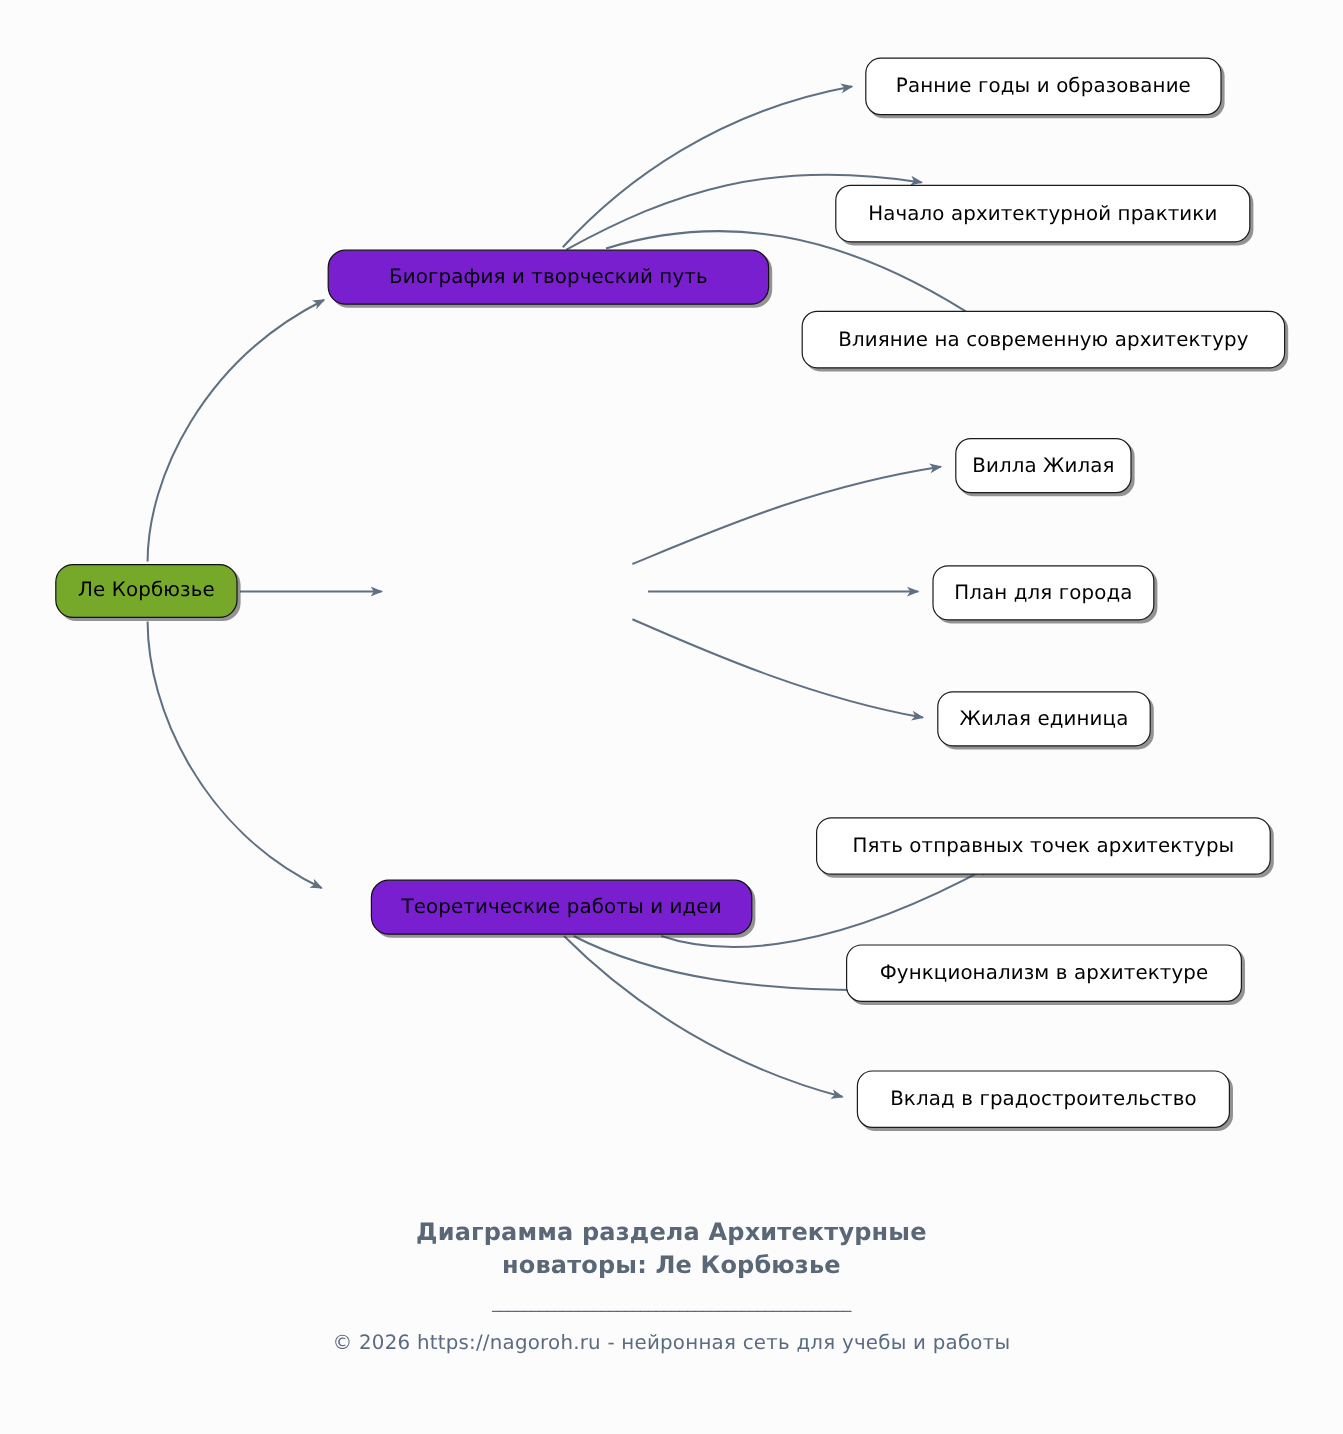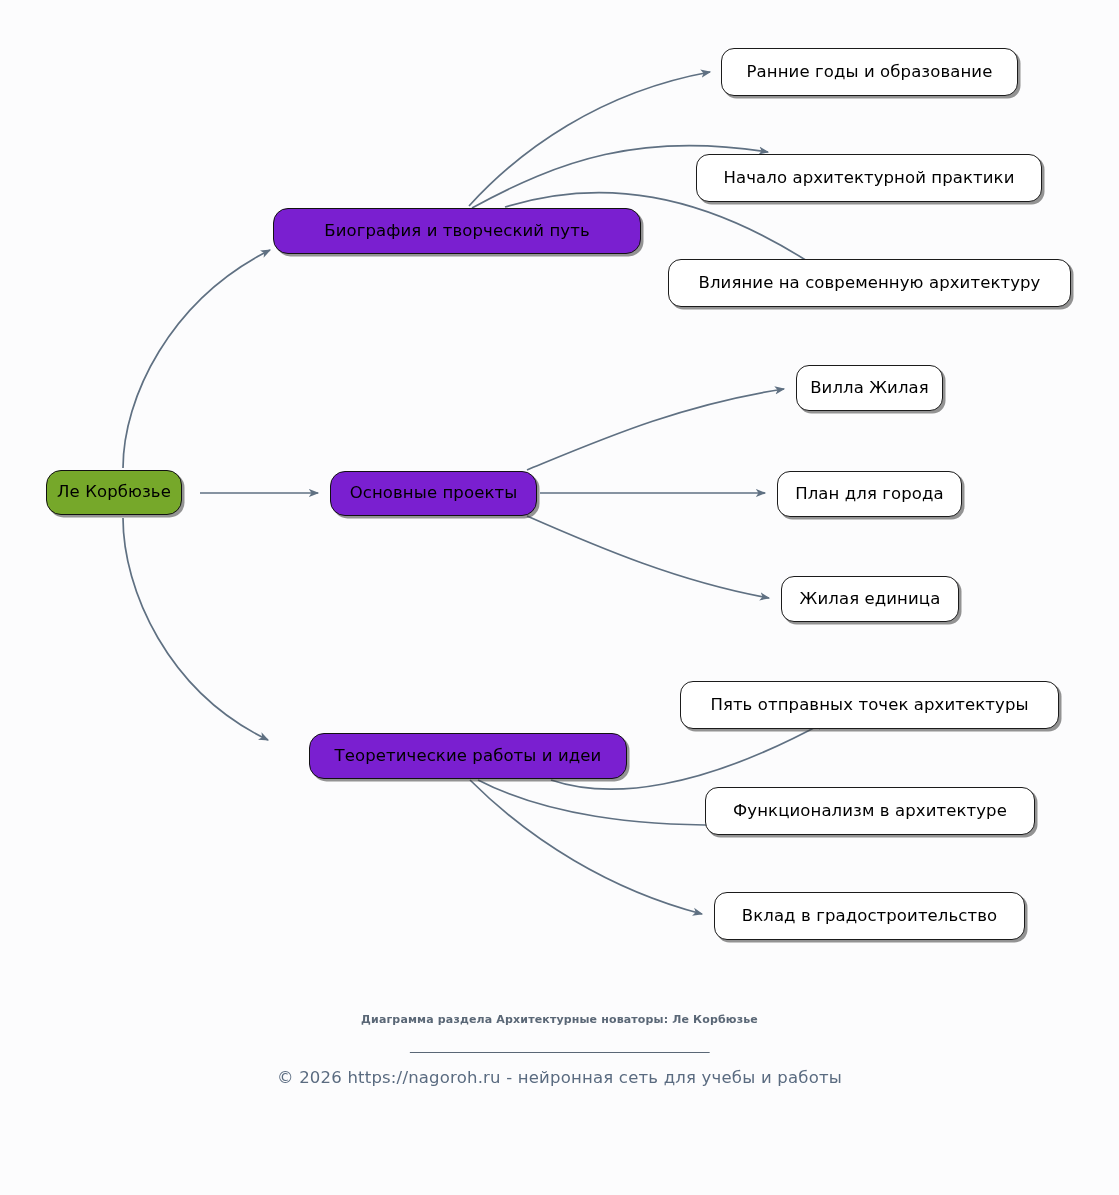--- a/index.html
+++ b/index.html
@@ -70,21 +70,21 @@
 
   
   #footer {
     position: absolute;
     left: 0;
     top: 1012px;
     width: 1119px;
     text-align: center;
   }
   #footer-title {
-    font-size: 11px;
+    font-size: 20px;
     font-weight: bold;
     color: #5a6776;
     line-height: 1.42;
     max-width: 520px;
     margin: 0 auto;
     letter-spacing: 0.15px;
   }
   #footer-divider {
     margin: 9px auto 0 auto;
     width: 440px;
@@ -124,43 +124,40 @@
 
     <path d="M527,470 C600,440 680,405 784,389" fill="none" stroke="#5f7082" stroke-width="1.7" marker-end="url(#arrowhead)"></path>
     <path d="M540,493 L765,493" fill="none" stroke="#5f7082" stroke-width="1.7" marker-end="url(#arrowhead)"></path>
     <path d="M527,516 C600,548 680,582 769,598" fill="none" stroke="#5f7082" stroke-width="1.7" marker-end="url(#arrowhead)"></path>
 
     <path d="M551,780 C610,800 700,790 825,722" fill="none" stroke="#5f7082" stroke-width="1.7" marker-end="url(#arrowhead)"></path>
     <path d="M478,780 C540,812 630,830 775,824" fill="none" stroke="#5f7082" stroke-width="1.7" marker-end="url(#arrowhead)"></path>
     <path d="M470,780 C530,840 610,890 702,914" fill="none" stroke="#5f7082" stroke-width="1.7" marker-end="url(#arrowhead)"></path>
   </svg>
 
-  <div class="node root" style="left:46px; top:470px; width:136px; height:45px;">
+  <div class="node root" style="left:46px; top:470px; width:152px; height:45px;">
     <span>Ле Корбюзье</span>
   </div>
 
   <div class="node branch" style="left:273px; top:208px; width:368px; height:46px;">
     <span>Биография и творческий путь</span>
   </div>
 
   <div class="node leaf" style="left:721px; top:48px; width:297px; height:48px;">
     <span>Ранние годы и образование</span>
   </div>
 
   <div class="node leaf" style="left:696px; top:154px; width:346px; height:48px;">
     <span>Начало архитектурной практики</span>
   </div>
 
   <div class="node leaf" style="left:668px; top:259px; width:403px; height:48px;">
     <span>Влияние на современную архитектуру</span>
   </div>
 
-  <div class="node branch" style="left:330px; top:471px; width:207px; height:45px;">
-    <span>Основные проекты</span>
-  </div>
 
   <div class="node leaf" style="left:796px; top:365px; width:147px; height:46px;">
     <span>Вилла Жилая</span>
   </div>
 
   <div class="node leaf" style="left:777px; top:471px; width:185px; height:46px;">
     <span>План для города</span>
   </div>
 
   <div class="node leaf" style="left:781px; top:576px; width:178px; height:46px;">

